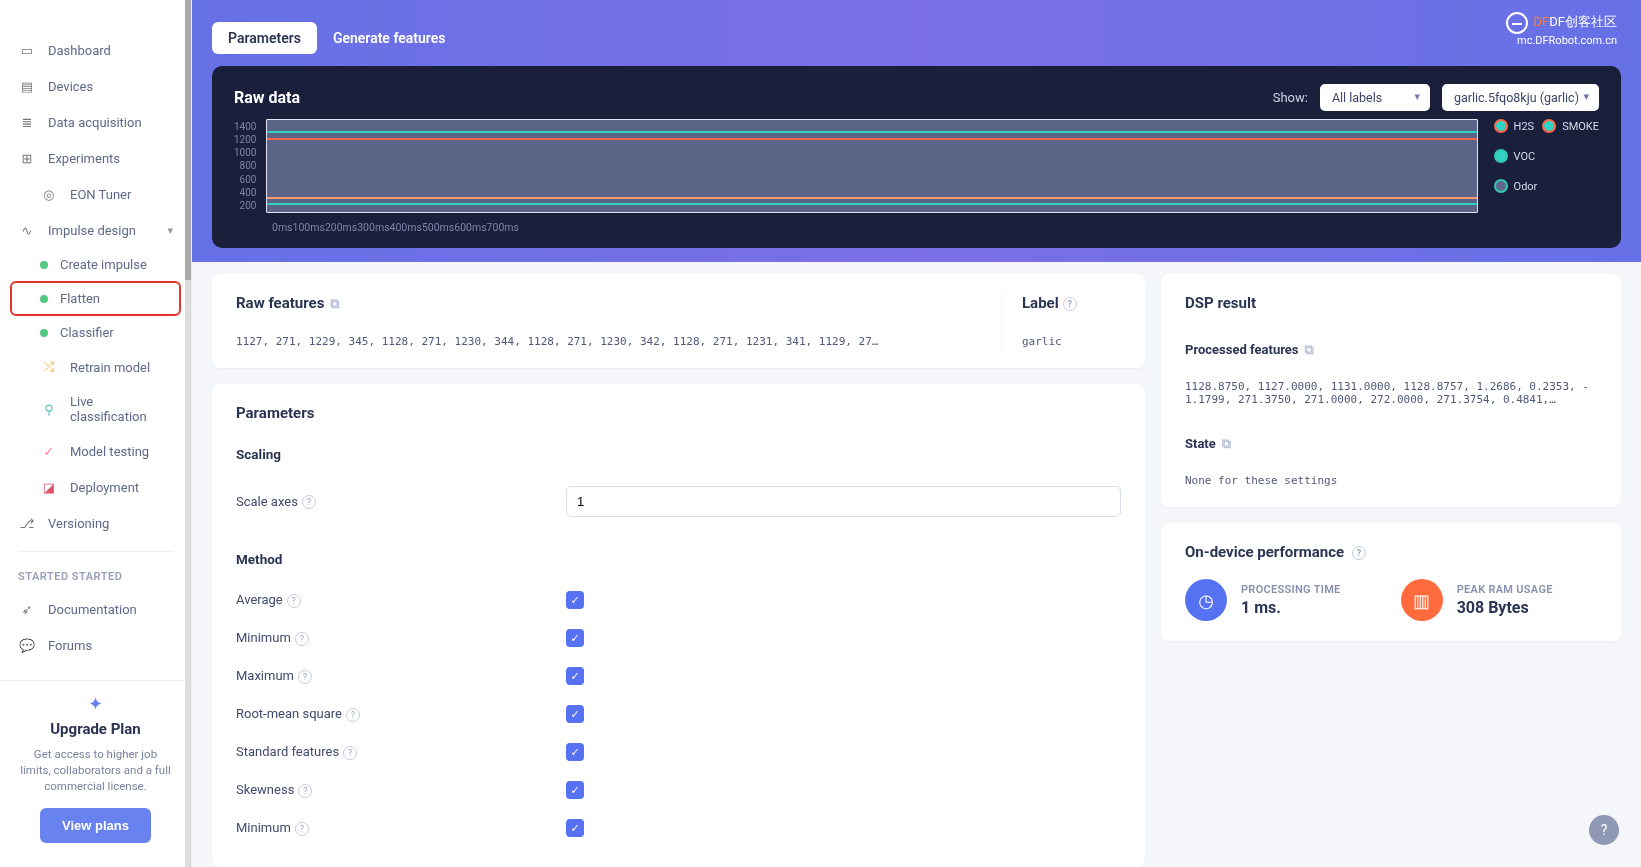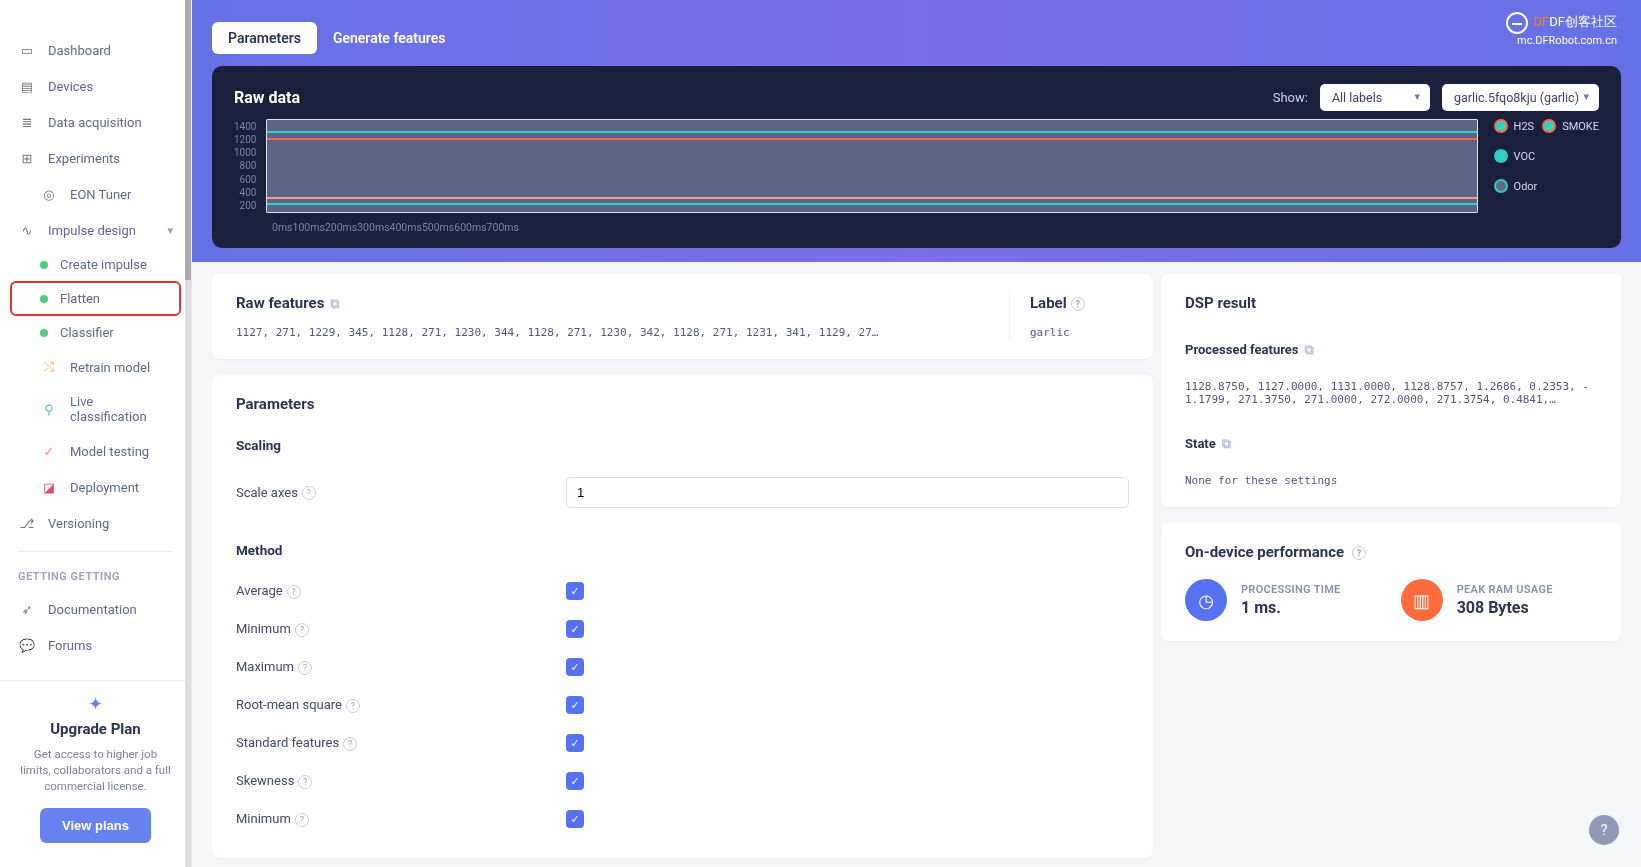--- a/index.html
+++ b/index.html
@@ -51,26 +51,26 @@
   .y-axis { display:flex; flex-direction:column; justify-content:space-between; color:#7e85a8; font-size:10px; text-align:right; padding:2px 0; }
   .chart-box { flex:1; height:94px; background:#5b6486; border:1px solid #dfe3f2; position:relative; border-radius:1px; }
   .chart-line { position:absolute; left:0; right:0; height:2px; }
   .legend-col { display:flex; flex-direction:column; gap:16px; padding-left:6px; }
   .legend-item { display:flex; align-items:center; gap:6px; font-size:11px; color:#d7dbee; }
   .legend-row { display:flex; gap:8px; }
   .legend-chip { width:14px; height:14px; border-radius:50%; border:2px solid; }
   .x-axis { display:flex; justify-content:flex-start; color:#7e85a8; font-size:10.5px; padding: 8px 6px 0 38px; }
   
   
-  .content-body { flex:1; overflow:auto; padding: 12px 20px 20px; display:grid; grid-template-columns: 1fr 460px; gap: 8px; align-content:start; }
+  .content-body { flex:1; overflow:auto; padding: 12px 20px 20px; display:grid; grid-template-columns: 1fr 460px; gap: 16px; align-content:start; }
   .card { background:#fff; border-radius:8px; padding:20px 24px; box-shadow: 0 1px 2px rgba(20,30,60,.04); }
   .card h3 { font-size:15px; font-weight:700; color:#2c3454; }
   .help-dot { display:inline-flex; width:14px; height:14px; border-radius:50%; border:1px solid #c6cdde; color:#9aa6c2; font-size:9px; align-items:center; justify-content:center; margin-left:4px; vertical-align:middle; }
   .copy-icon { color:#bcc4da; margin-left:6px; font-size:13px; cursor:pointer; }
-  .mono { font-family: "SFMono-Regular", Consolas, monospace; font-size:11px; color:#4f587b; word-break:break-all; margin-top:14px; }
+  .mono { font-family: "SFMono-Regular", Consolas, monospace; font-size:11px; color:#4f587b; word-break:break-all; margin-top:23px; }
   
   .feat-card { display:grid; grid-template-columns: 1fr 120px; gap: 20px; }
   .feat-label-col { border-left:1px solid #eef0f6; padding-left:20px; }
   
   .section-title { font-size:13.5px; font-weight:700; color:#2c3454; margin-top:24px; margin-bottom:14px; }
   .section-title:first-child { margin-top:0; }
   .param-row { display:grid; grid-template-columns: 330px 1fr; align-items:center; padding: 10px 0; font-size:13px; color:#404a6d; }
   .param-row .check { width:18px; height:18px; border-radius:4px; background:#5671f2; color:#fff; display:flex; align-items:center; justify-content:center; font-size:11px; }
   .param-input { width: 100%; padding:7px 10px; border:1px solid #d9deed; border-radius:5px; font-size:13px; }
   
@@ -149,21 +149,21 @@
     </div>
     <div class="nav-item sub">
       <span class="icon" style="color:#e0536e">◪</span>
       <span>Deployment</span>
     </div>
     <div class="nav-item">
       <span class="icon ic-purple">⎇</span>
       <span>Versioning</span>
     </div>
     <hr class="nav-divider">
-    <div class="nav-header">GETTING GETTING</div>
+    <div class="nav-header">STARTED STARTED</div>
     <div class="nav-item">
       <span class="icon">➶</span>
       <span>Documentation</span>
     </div>
     <div class="nav-item">
       <span class="icon">💬</span>
       <span>Forums</span>
     </div>
   </nav>
   <div class="sidebar-footer">

